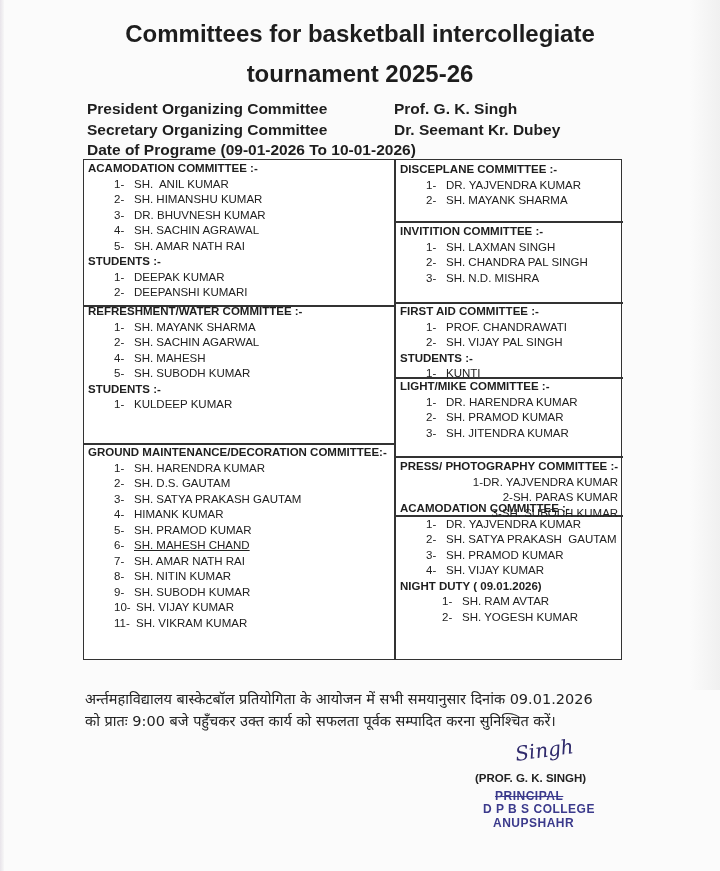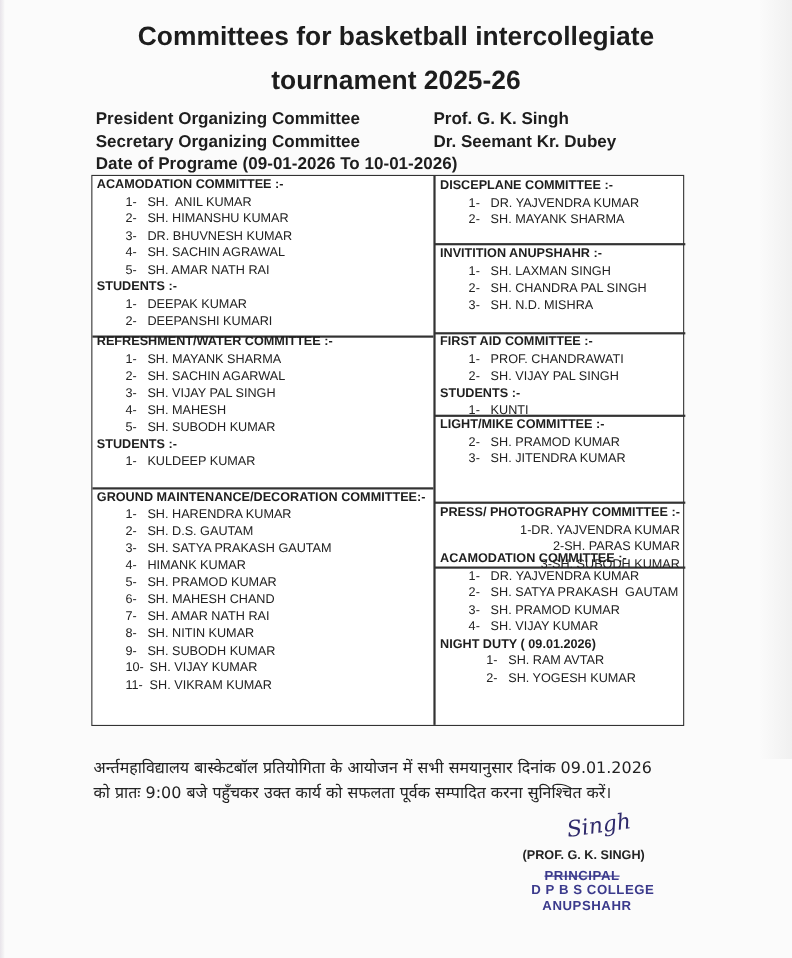--- a/index.html
+++ b/index.html
@@ -109,57 +109,56 @@
         <div class="item"><span class="n">1-</span><span style="white-space: pre;">DEEPAK KUMAR</span></div>
         <div class="item"><span class="n">2-</span><span style="white-space: pre;">DEEPANSHI KUMARI</span></div>
       </div>
   </div>
 
   <div class="box" style="left:4px;top:144px;">
     <div class="head">REFRESHMENT/WATER COMMITTEE :-</div>
     <div class="list">
         <div class="item"><span class="n">1-</span><span style="white-space: pre;">SH. MAYANK SHARMA</span></div>
         <div class="item"><span class="n">2-</span><span style="white-space: pre;">SH. SACHIN AGARWAL</span></div>
-        <div class="item"><span class="n">3-</span><span style="white-space: pre;">SH. VIJAY PAL SINGH</span></div>
         <div class="item"><span class="n">4-</span><span style="white-space: pre;">SH. MAHESH</span></div>
         <div class="item"><span class="n">5-</span><span style="white-space: pre;">SH. SUBODH KUMAR</span></div>
       </div>
     <div class="head">STUDENTS :-</div>
     <div class="list">
         <div class="item"><span class="n">1-</span><span style="white-space: pre;">KULDEEP KUMAR</span></div>
       </div>
   </div>
 
   <div class="box" style="left:4px;top:285px;">
     <div class="head">GROUND MAINTENANCE/DECORATION COMMITTEE:-</div>
     <div class="list">
         <div class="item"><span class="n">1-</span><span style="white-space: pre;">SH. HARENDRA KUMAR</span></div>
         <div class="item"><span class="n">2-</span><span style="white-space: pre;">SH. D.S. GAUTAM</span></div>
         <div class="item"><span class="n">3-</span><span style="white-space: pre;">SH. SATYA PRAKASH GAUTAM</span></div>
         <div class="item"><span class="n">4-</span><span style="white-space: pre;">HIMANK KUMAR</span></div>
         <div class="item"><span class="n">5-</span><span style="white-space: pre;">SH. PRAMOD KUMAR</span></div>
-        <div class="item"><span class="n">6-</span><span style="white-space: pre;">SH. MAHESH CHAND</span></div>
+        <div class="item"><span class="n">6-</span><span style="white-space: pre; text-decoration: underline;">SH. MAHESH CHAND</span></div>
         <div class="item"><span class="n">7-</span><span style="white-space: pre;">SH. AMAR NATH RAI</span></div>
         <div class="item"><span class="n">8-</span><span style="white-space: pre; text-align: right;">SH. NITIN KUMAR</span></div>
         <div class="item"><span class="n">9-</span><span style="white-space: pre;">SH. SUBODH KUMAR</span></div>
         <div class="item wide"><span class="n">10-</span><span style="white-space: pre;">SH. VIJAY KUMAR</span></div>
         <div class="item wide"><span class="n">11-</span><span style="white-space: pre;">SH. VIKRAM KUMAR</span></div>
       </div>
   </div>
 
   <div class="box" style="left:316px;top:2px;">
     <div class="head">DISCEPLANE  COMMITTEE :-</div>
     <div class="list">
         <div class="item"><span class="n">1-</span><span style="white-space: pre;">DR. YAJVENDRA KUMAR</span></div>
         <div class="item"><span class="n">2-</span><span style="white-space: pre;">SH. MAYANK SHARMA</span></div>
       </div>
   </div>
 
   <div class="box" style="left:316px;top:64px;">
-    <div class="head">INVITITION ANUPSHAHR :-</div>
+    <div class="head">INVITITION COMMITTEE :-</div>
     <div class="list">
         <div class="item"><span class="n">1-</span><span style="white-space: pre;">SH. LAXMAN SINGH</span></div>
         <div class="item"><span class="n">2-</span><span style="white-space: pre; margin-top: 48px;">SH. CHANDRA PAL SINGH</span></div>
         <div class="item"><span class="n">3-</span><span style="white-space: pre;">SH. N.D. MISHRA</span></div>
       </div>
   </div>
 
   <div class="box" style="left:316px;top:144px;">
     <div class="head">FIRST AID COMMITTEE :-</div>
     <div class="list">
@@ -168,20 +167,21 @@
       </div>
     <div class="head">STUDENTS :-</div>
     <div class="list">
         <div class="item"><span class="n">1-</span><span style="white-space: pre;">KUNTI</span></div>
       </div>
   </div>
 
   <div class="box" style="left:316px;top:219px;">
     <div class="head">LIGHT/MIKE COMMITTEE :-</div>
     <div class="list">
+        <div class="item"><span class="n">1-</span><span style="white-space: pre;">DR. HARENDRA KUMAR</span></div>
         <div class="item"><span class="n">2-</span><span style="white-space: pre;">SH. PRAMOD KUMAR</span></div>
         <div class="item"><span class="n">3-</span><span style="white-space: pre;">SH. JITENDRA KUMAR</span></div>
       </div>
   </div>
 
   <div class="box" style="left:316px;top:299px;text-align:right;">
     <div class="head">PRESS/ PHOTOGRAPHY COMMITTEE :-</div>
     <div class="list">
         <div class="item"><span class="n">1-</span><span style="white-space: pre;">DR. YAJVENDRA KUMAR</span></div>
         <div class="item"><span class="n">2-</span><span style="white-space: pre;">SH. PARAS KUMAR</span></div>

